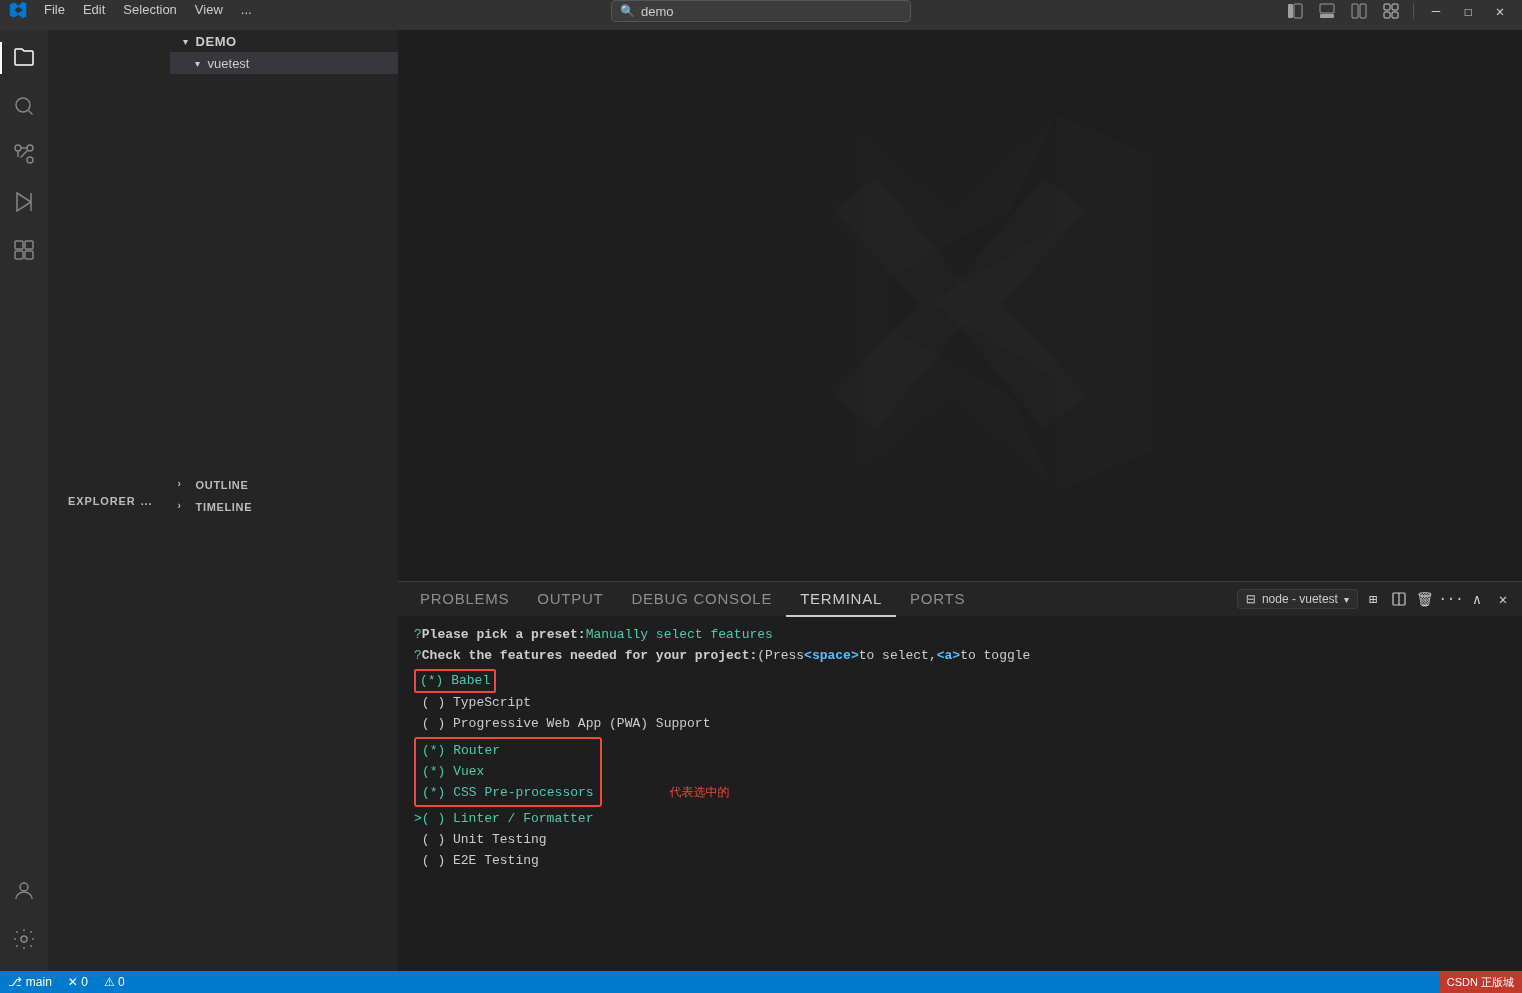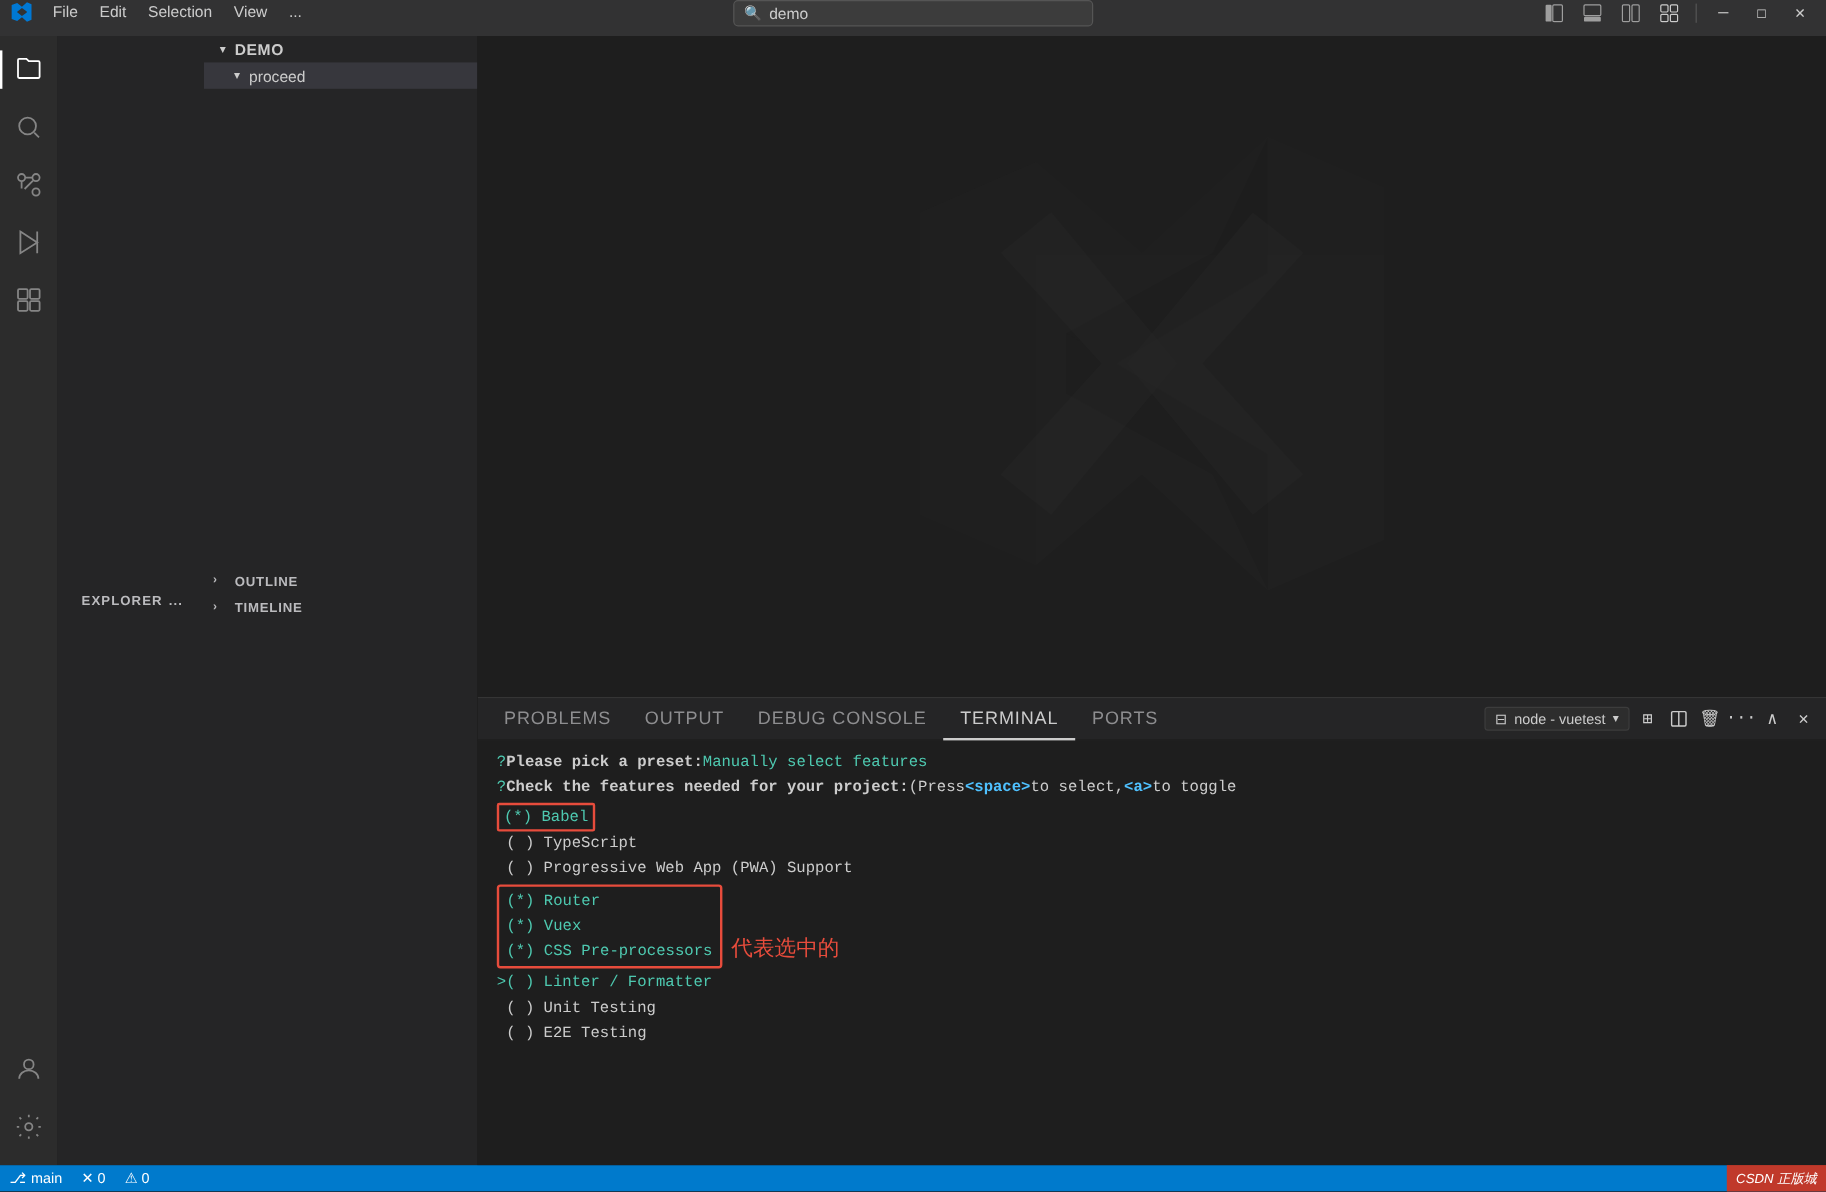--- a/index.html
+++ b/index.html
@@ -333,21 +333,22 @@
     .t-cyan { color: #4fc1ff; }
     .t-bold { font-weight: bold; }
     .t-red-outline {
       border: 2px solid #e74c3c;
       border-radius: 2px;
       padding: 0 4px;
       color: #4ec9b0;
     }
     .annotation {
       color: #e74c3c;
-      font-size: 18px;
+      font-size: 12px;
+      margin-left: 60px;
       font-family: Liberation Mono, monospace;
     }
 
     
     .status-bar {
       height: 22px;
       background: #007acc;
       display: flex;
       align-items: center;
       flex-shrink: 0;
@@ -376,21 +377,20 @@
     }
     .status-csdn {
       padding: 12px 8px;
       height: 22px;
       display: flex;
       align-items: center;
       background: #c0392b;
       color: white;
       font-size: 11px;
       gap: 4px;
-      font-style: italic;
     }
 
     
     ::-webkit-scrollbar { width: 6px; height: 6px; }
     ::-webkit-scrollbar-track { background: transparent; }
     ::-webkit-scrollbar-thumb { background: #424242; border-radius: 3px; }
   </style>
 </head>
 <body>
 
@@ -507,21 +507,21 @@
     </div>
     <div class="sidebar-tree">
 
       <div class="tree-item" style="padding-left:8px;">
         <span class="chevron">▾</span>
         <span style="color:#cccccc;font-size:13px;font-family:'Segoe UI',sans-serif;font-weight:600;letter-spacing:0.04em;">DEMO</span>
       </div>
 
       <div class="tree-item selected" style="padding-left:20px;">
         <span class="chevron">▾</span>
-        <span style="color:#cccccc;font-size:13px;font-family:'Segoe UI',sans-serif;">proceed</span>
+        <span style="color:#cccccc;font-size:13px;font-family:'Segoe UI',sans-serif;">vuetest</span>
       </div>
 
       <div style="height: 400px;"></div>
 
       <div class="sidebar-section-header">
         <span class="chevron">›</span>
         <span>OUTLINE</span>
       </div>
 
       <div class="sidebar-section-header">

